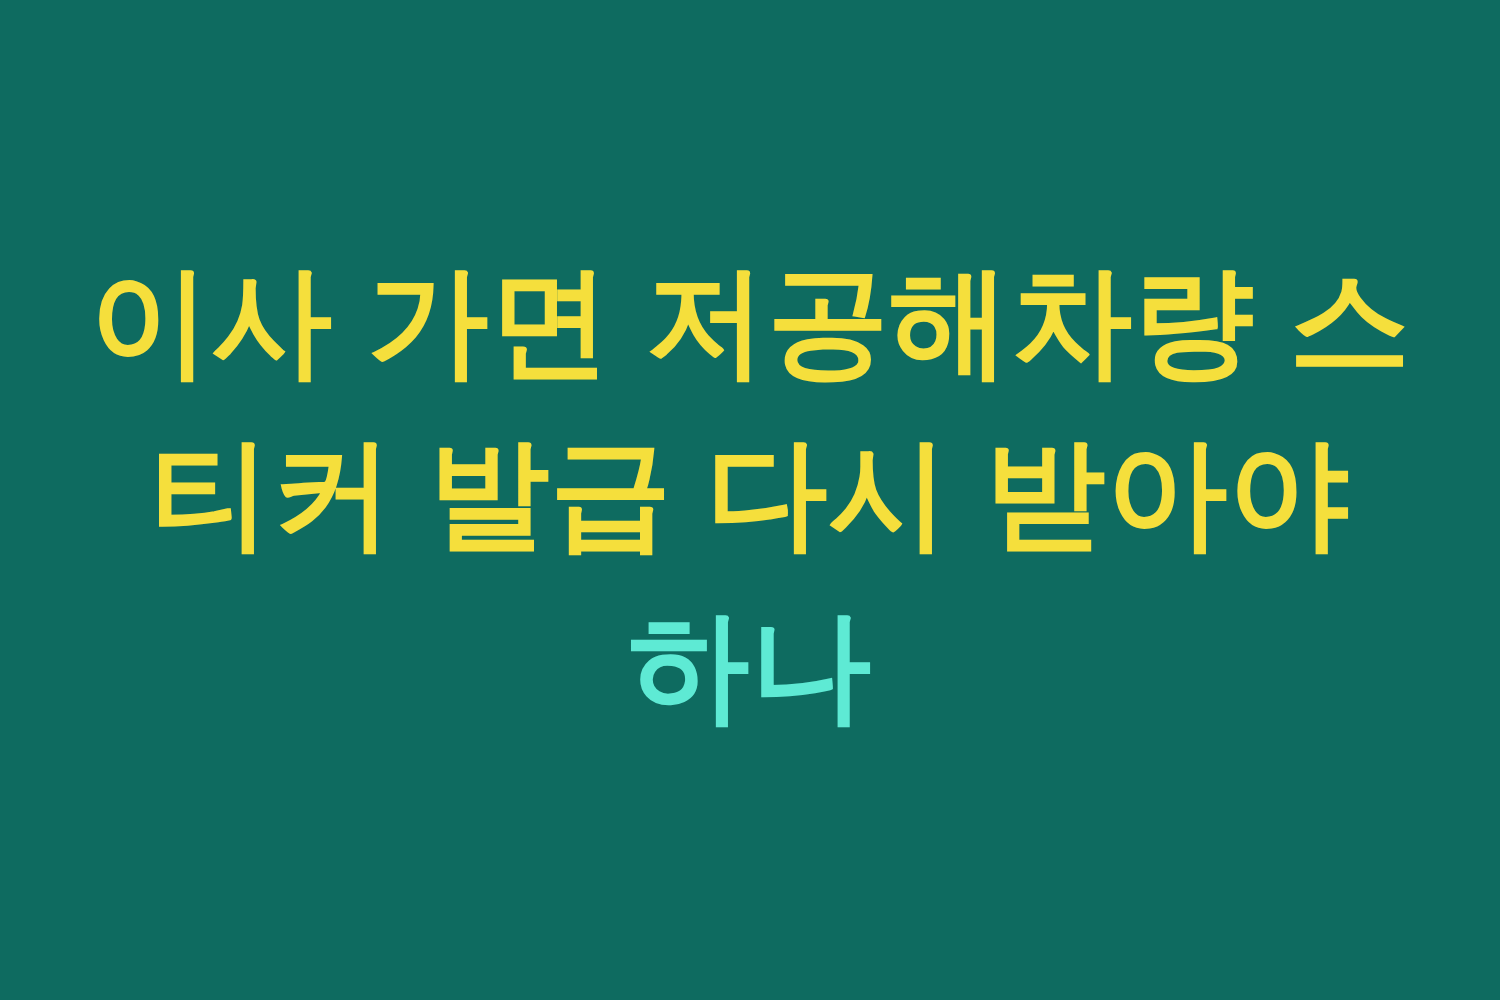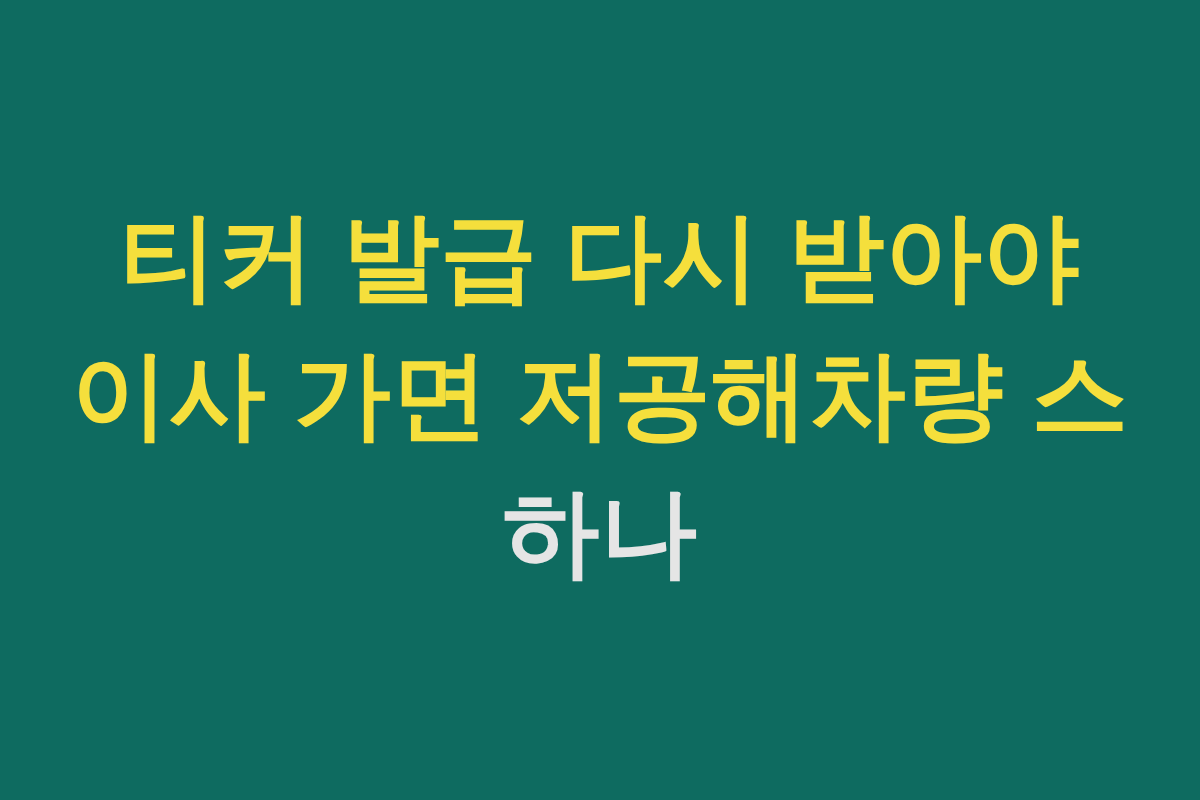--- a/index.html
+++ b/index.html
@@ -53,21 +53,21 @@
   .headline-line.line-2 { width: 1060px; }
   .headline-line.line-3 { width: 1060px; }
 </style>
 </head>
 <body>
 
 <div id="banner" style="background: rgb(14, 107, 96);">
 
   <div id="headline-block">
 
+    <span class="headline-line line-1" style="color: rgb(245, 223, 60);">이사 가면 저공해차량 스</span>
+
     <span class="headline-line line-2" style="color: rgb(245, 223, 60);">티커 발급 다시 받아야</span>
 
-    <span class="headline-line line-1" style="color: rgb(245, 223, 60);">이사 가면 저공해차량 스</span>
-
-    <span class="headline-line line-3" style="color: #e5e5e5;">하나</span>
+    <span class="headline-line line-3" style="color: #5eead4;">하나</span>
 
   </div>
 
 </div>
 
 </body></html>

